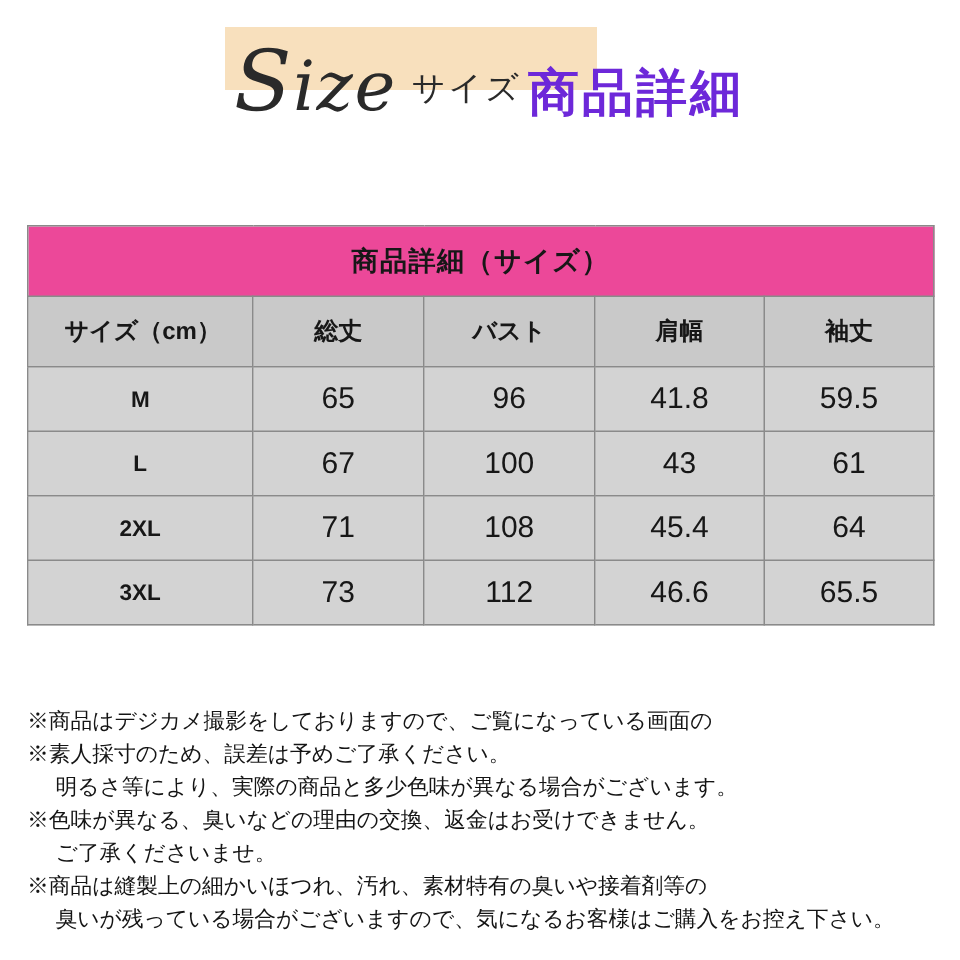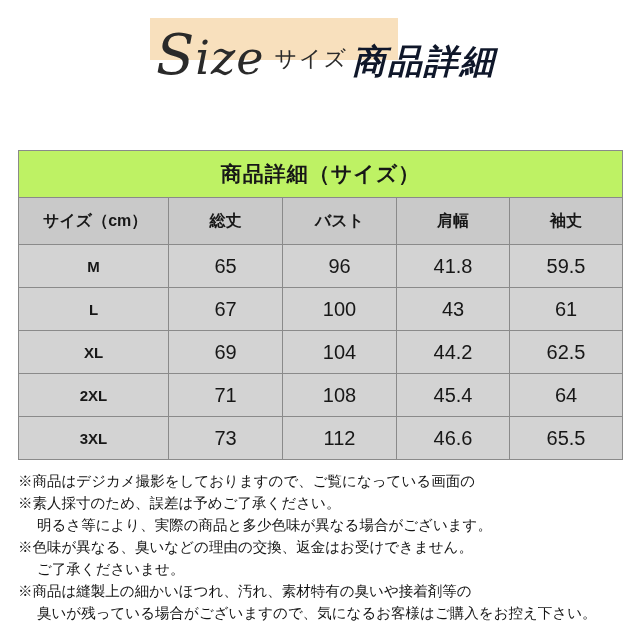--- a/index.html
+++ b/index.html
@@ -61,25 +61,24 @@
     vertical-align: middle;
     padding-left: 10px;
     padding-right: 4px;
     position: relative;
     top: 4px;
   }
   .word-title {
     font-size: 34px;
     font-weight: bold;
     letter-spacing: 2px;
-    color: #0f172a;
+    color: #6d28d9;
     vertical-align: middle;
     position: relative;
     top: 7px;
-    font-style: italic;
   }
 
   
   .table-wrap {
     position: absolute;
     left: 18px;
     top: 150px;
     width: 604px;
   }
   table.size-table {
@@ -87,22 +86,22 @@
     border-collapse: collapse;
     table-layout: fixed;
   }
   table.size-table td {
     border: 1px solid #8a8a8a;
     text-align: center;
     color: #171717;
   }
   .tbl-title td {
     height: 44px;
-    background: #bef264;
-    font-size: 21px;
+    background: #ec4899;
+    font-size: 18px;
     font-weight: bold;
     letter-spacing: 1px;
   }
   .tbl-head td {
     height: 44px;
     background: #c9c9c9;
     font-size: 16px;
     font-weight: bold;
   }
   .tbl-head td.first {
@@ -177,27 +176,20 @@
           <td>59.5</td>
         </tr>
         <tr class="tbl-row">
           <td class="size-cell">L</td>
           <td>67</td>
           <td>100</td>
           <td>43</td>
           <td>61</td>
         </tr>
         <tr class="tbl-row">
-          <td class="size-cell">XL</td>
-          <td>69</td>
-          <td>104</td>
-          <td>44.2</td>
-          <td>62.5</td>
-        </tr>
-        <tr class="tbl-row">
           <td class="size-cell">2XL</td>
           <td>71</td>
           <td>108</td>
           <td>45.4</td>
           <td>64</td>
         </tr>
         <tr class="tbl-row">
           <td class="size-cell">3XL</td>
           <td>73</td>
           <td>112</td>

